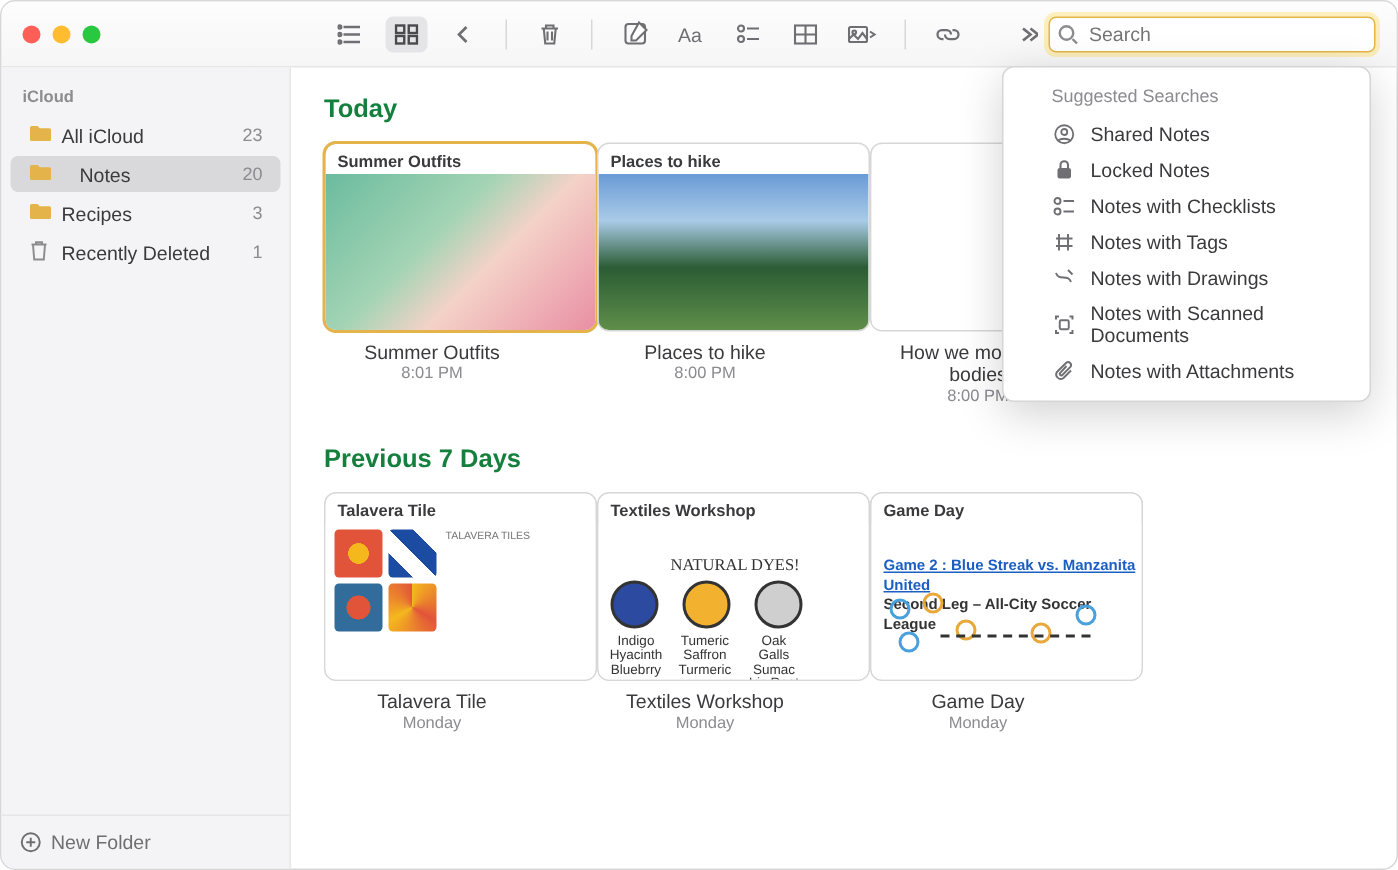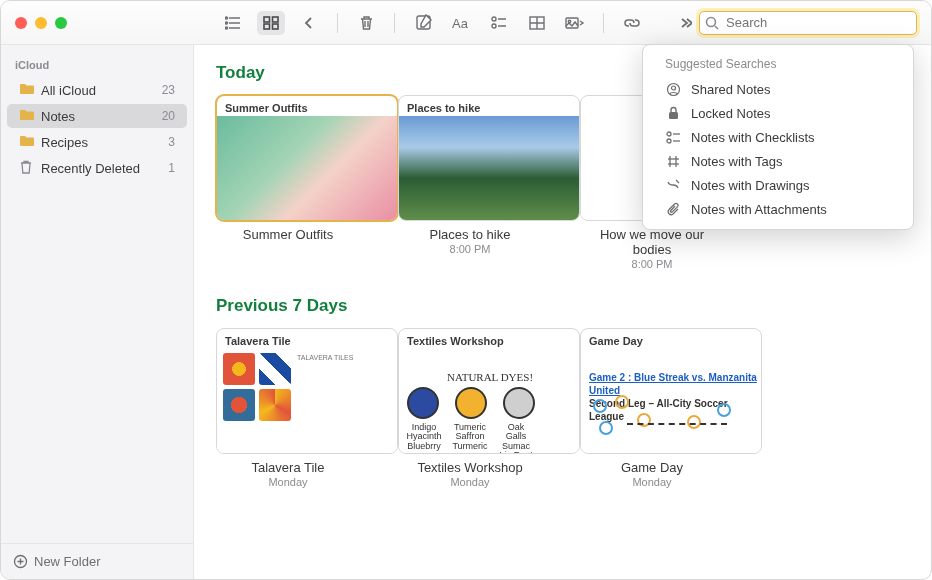--- a/index.html
+++ b/index.html
@@ -14,21 +14,21 @@
 .tb-btn.active { background:#e5e5e7; color:#4a4a4e; }
 .tb-sep { width:1px; height:20px; background:#d7d7d7; margin:0 4px; }
 .tb-spacer { flex:1; }
 .search-wrap { position:relative; width:218px; }
 .search { height:24px; width:100%; border:1.5px solid #e4b34a; border-radius:5px; padding:0 8px 0 26px; font-size:13px; background:#fff; outline:none; box-shadow:0 0 0 3px rgba(255,204,0,.25); }
 .search-icon { position:absolute; left:6px; top:5px; color:#8b8b90; }
 .body { flex:1; display:flex; min-height:0; }
 .sidebar { width:193px; background:#f4f4f6; border-right:1px solid #e6e6e6; display:flex; flex-direction:column; font-size:13px; }
 .sb-section { color:#8b8b90; padding:14px 14px 6px; font-size:11px; font-weight:600; }
 .sb-item { display:flex; align-items:center; padding:4px 12px; margin:1px 6px; border-radius:5px; color:#3a3a3d; }
-.sb-item.sel { background:#d9d9dc; }
+.sb-item.sel { background:#d9d9dc;gap:12px; }
 .sb-item .ficon { width:16px; height:16px; margin-right:6px; color:#e4b34a; }
 .sb-item .count { margin-left:auto; color:#8b8b90; font-size:12px; }
 .sb-footer { margin-top:auto; display:flex; align-items:center; gap:6px; padding:10px 12px; color:#6f6f73; font-size:13px; border-top:1px solid #e6e6e6; }
 .content { flex:1; overflow:auto; padding:14px 22px; position:relative; }
 .sec-title { font-size:17px; font-weight:700; color:#15803d; margin:4px 0 12px; }
 .grid { display:flex; gap:38px; margin-bottom:26px; }
 .card { width:144px; }
 .thumb { width:182px; height:126px; border:1px solid #d7d7d7; border-radius:8px; overflow:hidden; position:relative; background:#fff; }
 .thumb.sel { outline:2px solid #e4b34a; outline-offset:-1px; }
 .thumb-label { position:absolute; top:6px; left:8px; font-size:11px; font-weight:700; color:#3a3a3d; z-index:2; }
@@ -52,21 +52,21 @@
 .t3{background:radial-gradient(circle,#e2543a 35%,#316c9b 36%);}
 .t4{background:conic-gradient(#f4b81d,#e2543a,#f4b81d,#e2543a);}
 .tiny { font-size:7px; color:#767676; line-height:1.3; margin-top:4px; }
 .playfield { position:absolute; inset:20px 0 0 0; background:#fff; }
 .field-txt { font-size:10px; color:#333; line-height:1.3; position:absolute; top:22px; left:8px;font-weight:bold; }
 .field-diagram { position:absolute; top:44px; left:6px; right:6px; bottom:6px; }
 .circle { position:absolute; width:14px; height:14px; border:2px solid #48a0dc; border-radius:50%; }
 .circle.y { border-color:#e9a83a; }
 .line { position:absolute; height:0; border-top:2px dashed #333; }
 
-.popover { position:absolute; top:44px; right:18px; width:272px; background:#fff; border:1px solid #d6d6d8; border-radius:8px; box-shadow:0 8px 30px rgba(0,0,0,.18); padding:8px 8px; font-size:13px; color:#3a3a3d; z-index:50; }
+.popover { position:absolute; top:44px; right:18px; width:246px; background:#fff; border:1px solid #d6d6d8; border-radius:8px; box-shadow:0 8px 30px rgba(0,0,0,.18); padding:8px 18px; font-size:13px; color:#3a3a3d; z-index:50; }
 .pop-header { color:#8b8b90; font-size:12px; padding:4px 14px 6px; }
 .pop-item { display:flex; align-items:center; gap:10px; padding:4px 14px; }
 .pop-icon { width:16px; height:16px; color:#6f6f73; flex:0 0 16px; display:flex; align-items:center; justify-content:center; }
 svg { display:block; }
 </style>
 </head>
 <body>
 
 <div class="window">
 
@@ -226,20 +226,21 @@
     <div class="content">
 
       <div class="sec-title">Today</div>
       <div class="grid">
         <div class="card">
           <div class="thumb sel">
             <div class="thumb-label">Summer Outfits</div>
             <div class="art-photo1"></div>
           </div>
           <div class="card-title">Summer Outfits</div>
+          <div class="card-time">8:01 PM</div>
         </div>
         <div class="card">
           <div class="thumb">
             <div class="thumb-label">Places to hike</div>
             <div class="art-photo2"></div>
           </div>
           <div class="card-title">Places to hike</div>
           <div class="card-time">8:00 PM</div>
         </div>
         <div class="card">
@@ -364,20 +365,29 @@
           <svg width="15" height="15" viewBox="0 0 15 15" fill="none" stroke="currentColor" stroke-width="1.3">
             <path d="M2 4c1 3 3 3 5 3s4 0 5 3"></path>
             <path d="M10 2l3 3"></path>
           </svg>
         </span>
       <span>Notes with Drawings</span>
     </div>
     <div class="pop-item">
       <span class="pop-icon">
           <svg width="15" height="15" viewBox="0 0 15 15" fill="none" stroke="currentColor" stroke-width="1.3">
+            <path d="M2 4V2h2M13 4V2h-2M2 11v2h2M13 11v2h-2"></path>
+            <rect x="4.5" y="4.5" width="6" height="6" rx="1"></rect>
+          </svg>
+        </span>
+      <span>Notes with Scanned Documents</span>
+    </div>
+    <div class="pop-item">
+      <span class="pop-icon">
+          <svg width="15" height="15" viewBox="0 0 15 15" fill="none" stroke="currentColor" stroke-width="1.3">
             <path d="M12 7l-5 5a3 3 0 0 1-4.2-4.2l6-6a2 2 0 0 1 2.8 2.8l-5.5 5.5a1 1 0 0 1-1.4-1.4L9 4"></path>
           </svg>
         </span>
       <span>Notes with Attachments</span>
     </div>
   </div>
 
 </div>
 
 </body></html>

